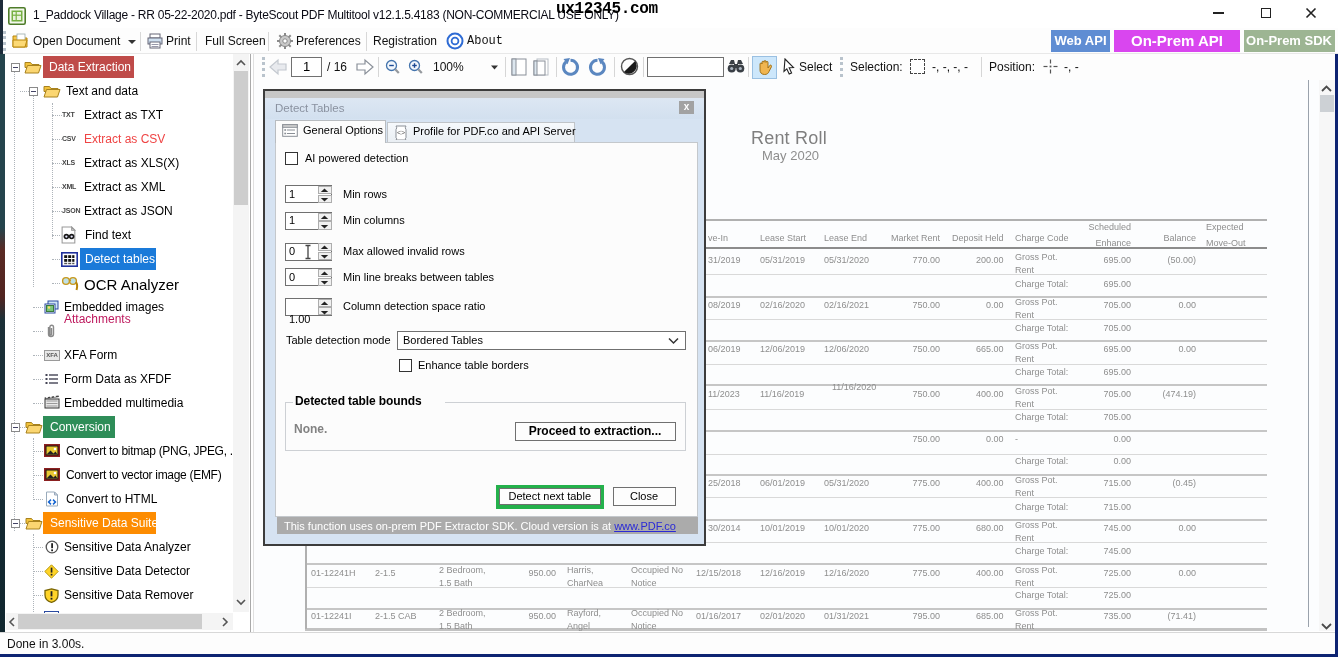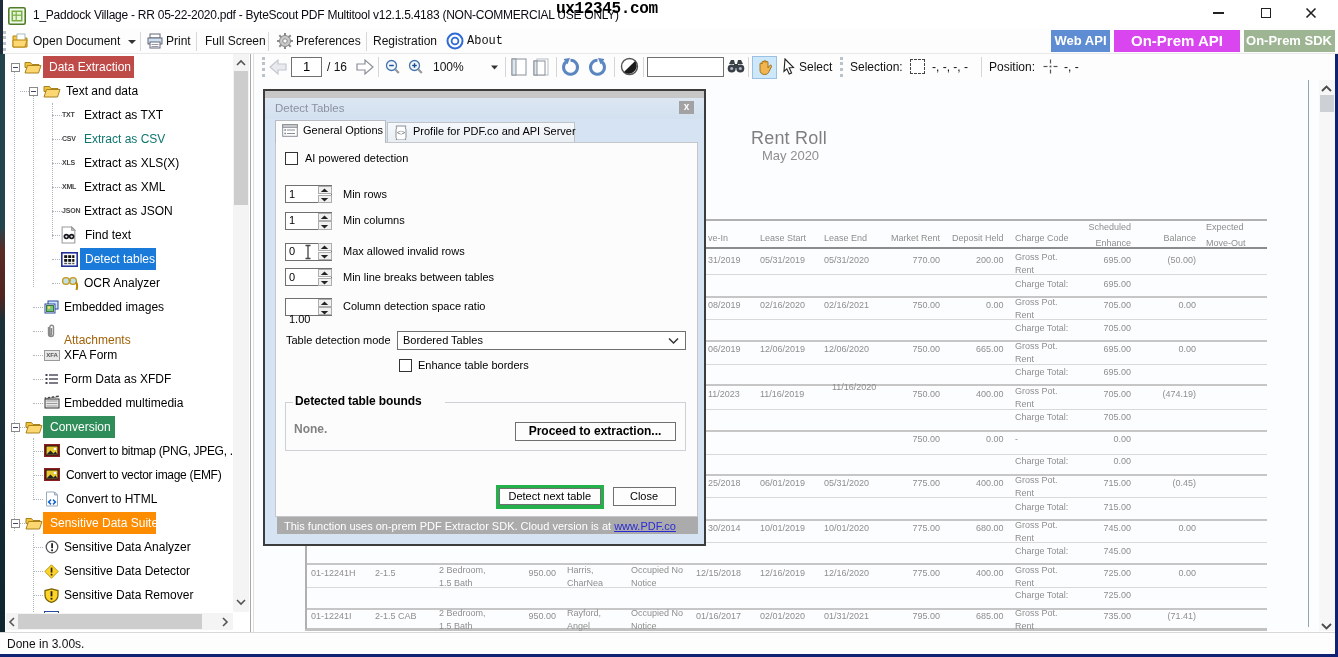--- a/index.html
+++ b/index.html
@@ -96,21 +96,21 @@
     <path d="M1 2.5 h5.5 l1.5 2 H15 v3 H1 z" fill="#f2c23a" stroke="#a8821e" stroke-width="1"></path>
     <path d="M3.5 5.5 h13.5 l-2.5 7.5 H1 z" fill="#fbd671" stroke="#a8821e" stroke-width="1"></path>
   </svg>
 <div class="a" style="left:19.5px;top:91px;width:9.5px;height:1px;border-top:1px dotted #aeb4ba;"></div>
 <div class="t" style="left:66px;top:84.1px;font-size:12px;color:#000;">Text and data</div>
 <div class="a" style="left:52px;top:115px;width:10px;height:1px;border-top:1px dotted #aeb4ba;"></div>
 <div class="t" style="left:62px;top:110.7px;font-size:7px;color:#444;font-weight:bold;letter-spacing:-0.2px;">TXT</div>
 <div class="t" style="left:84px;top:108.1px;font-size:12px;color:#000;text-align:right;">Extract as TXT</div>
 <div class="a" style="left:52px;top:139px;width:10px;height:1px;border-top:1px dotted #aeb4ba;"></div>
 <div class="t" style="left:62px;top:134.7px;font-size:7px;color:#444;font-weight:bold;letter-spacing:-0.2px;">CSV</div>
-<div class="t" style="left:84px;top:132.1px;font-size:12px;color:#0f766e;">Extract as CSV</div>
+<div class="t" style="left:84px;top:132.1px;font-size:12px;color:#ef4444;">Extract as CSV</div>
 <div class="a" style="left:52px;top:163px;width:10px;height:1px;border-top:1px dotted #aeb4ba;"></div>
 <div class="t" style="left:62px;top:158.7px;font-size:7px;color:#444;font-weight:bold;letter-spacing:-0.2px;">XLS</div>
 <div class="t" style="left:84px;top:156.1px;font-size:12px;color:#000;">Extract as XLS(X)</div>
 <div class="a" style="left:52px;top:187px;width:10px;height:1px;border-top:1px dotted #aeb4ba;"></div>
 <div class="t" style="left:62px;top:182.7px;font-size:7px;color:#444;font-weight:bold;letter-spacing:-0.2px;">XML</div>
 <div class="t" style="left:84px;top:180.1px;font-size:12px;color:#000;">Extract as XML</div>
 <div class="a" style="left:52px;top:211px;width:10px;height:1px;border-top:1px dotted #aeb4ba;"></div>
 <div class="t" style="left:62px;top:206.7px;font-size:7px;color:#444;font-weight:bold;letter-spacing:-0.2px;">JSON</div>
 <div class="t" style="left:84px;top:204.1px;font-size:12px;color:#000;">Extract as JSON</div>
 <div class="a" style="left:52px;top:235px;width:8px;height:1px;border-top:1px dotted #aeb4ba;"></div>
@@ -147,34 +147,34 @@
 <div class="t" style="left:85px;top:252.1px;font-size:12px;color:#fff;">Detect tables</div>
 <div class="a" style="left:52px;top:283px;width:8px;height:1px;border-top:1px dotted #aeb4ba;"></div>
 <svg class="a" style="left:61px;top:276px" width="18" height="15" viewBox="0 0 18 15">
     <g stroke="#c8981c" stroke-width="1.4" fill="#bfe0e4">
       <circle cx="5" cy="5" r="3.4"></circle>
       <circle cx="12" cy="5" r="3.4"></circle>
     </g>
     <path d="M8.4 4.5 h1.6" stroke="#c8981c" stroke-width="1.4"></path>
     <path d="M15 6 q2 3 0.5 8" stroke="#b8860b" stroke-width="2" fill="none"></path>
   </svg>
-<div class="t" style="left:84px;top:276.1px;font-size:12px;color:#000;">OCR Analyzer</div>
+<div class="t" style="left:84px;top:276.1px;font-size:15px;color:#000;">OCR Analyzer</div>
 <div class="a" style="left:33px;top:307px;width:10px;height:1px;border-top:1px dotted #aeb4ba;"></div>
 <svg class="a" style="left:44px;top:300px" width="15" height="14" viewBox="0 0 15 14">
     <rect x="4" y="1" width="10" height="8" fill="#cfe4f4" stroke="#2a4aa0"></rect>
     <rect x="1" y="4" width="10" height="9" fill="#fff" stroke="#2a4aa0"></rect>
     <rect x="2.5" y="5.5" width="7" height="6" fill="#7cc47c" stroke="#3a7a3a"></rect>
     <circle cx="5" cy="7.5" r="1.2" fill="#ffe066"></circle>
   </svg>
 <div class="t" style="left:64px;top:300.1px;font-size:12px;color:#000;">Embedded images</div>
 <div class="a" style="left:33px;top:331px;width:10px;height:1px;border-top:1px dotted #aeb4ba;"></div>
 <svg class="a" style="left:45px;top:323px" width="12" height="16" viewBox="0 0 12 16">
     <path d="M3.5 4 v7 a2.5 2.5 0 0 0 5 0 V4 a1.8 1.8 0 0 0 -3.6 0 v7 a0.8 0.8 0 0 0 1.6 0 V5" fill="none" stroke="#8a8a8a" stroke-width="1.4"></path>
   </svg>
-<div class="t" style="left:64px;top:333px;font-size:12px;color:#a16207;">Attachments</div>
+<div class="t" style="left:64px;top:312px;font-size:12px;color:#be185d;">Attachments</div>
 <div class="a" style="left:33px;top:355px;width:10px;height:1px;border-top:1px dotted #aeb4ba;"></div>
 <div class="a" style="left:44px;top:349.5px;width:16px;height:11px;background:#e8e8e8;border:1px solid #9a9a9a;font-size:6px;font-weight:bold;color:#555;text-align:center;line-height:9px;">XFA</div>
 <div class="t" style="left:64px;top:348.1px;font-size:12px;color:#000;">XFA Form</div>
 <div class="a" style="left:33px;top:379px;width:10px;height:1px;border-top:1px dotted #aeb4ba;"></div>
 <svg class="a" style="left:45px;top:373px" width="14" height="12" viewBox="0 0 14 12">
     <g stroke="#445" stroke-width="1.4">
       <line x1="4" y1="2" x2="13" y2="2"></line>
       <line x1="4" y1="6" x2="13" y2="6"></line>
       <line x1="4" y1="10" x2="13" y2="10"></line>
     </g>

